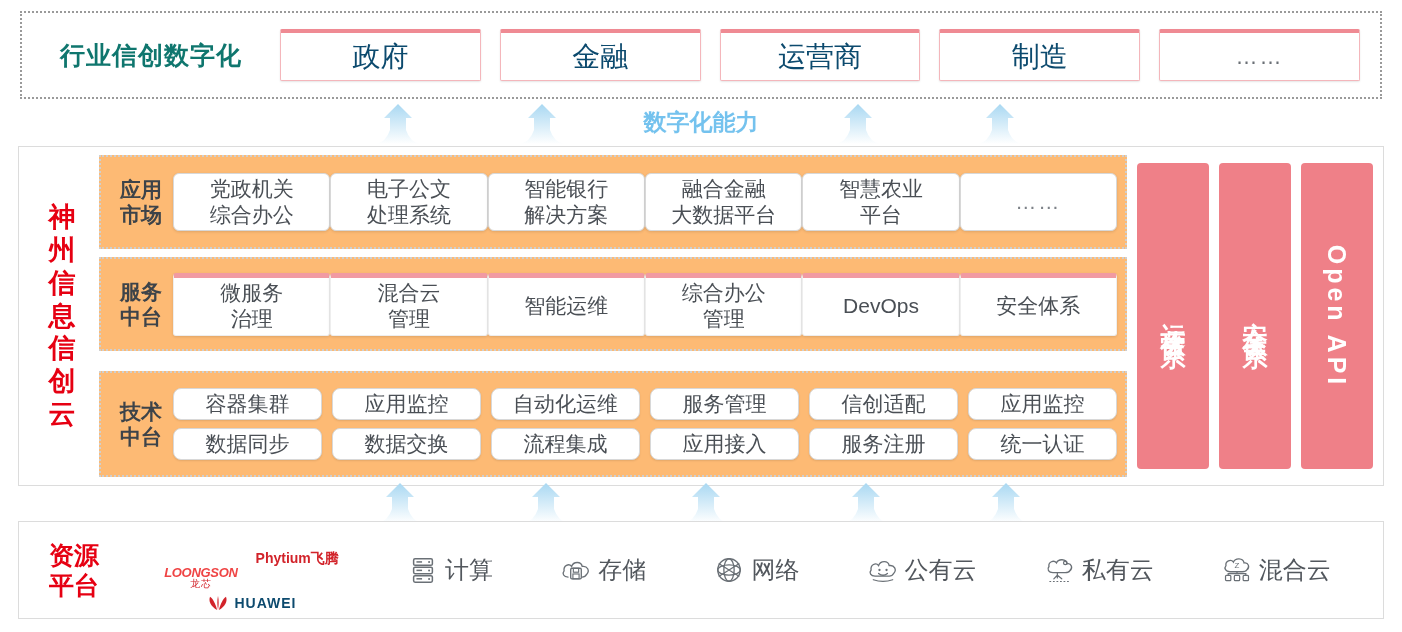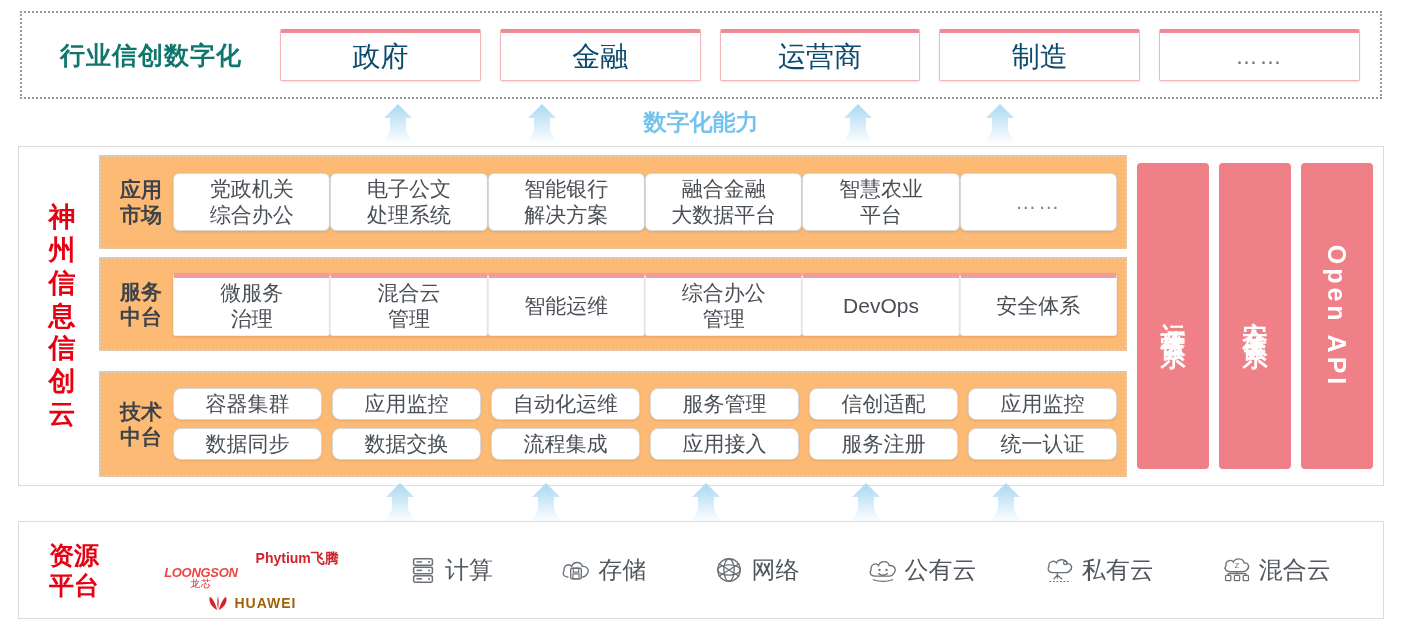--- a/index.html
+++ b/index.html
@@ -141,21 +141,21 @@
   }
   .logo-row{display:flex;align-items:center;justify-content:center;gap:18px;}
   .loongson{display:flex;flex-direction:column;align-items:center;line-height:1;}
   .loongson .en{
     color:#ef4444;font-weight:bold;font-size:13px;font-style:italic;letter-spacing:-.3px;margin-top:36px;
   }
   .loongson .cn{color:#d2232a;font-weight:normal;font-size:10px;letter-spacing:1px;}
   .phytium{color:#d2232a;font-weight:bold;font-size:14px;white-space:nowrap;}
   .huawei{display:flex;align-items:center;gap:6px;}
   .huawei .mark{width:22px;height:16px;}
-  .huawei .name{color:#a16207;font-weight:bold;font-size:14px;letter-spacing:1px;}
+  .huawei .name{color:#0c4a6e;font-weight:bold;font-size:14px;letter-spacing:1px;}
 
   .res-items{flex:1;display:flex;align-items:center;justify-content:space-around;padding-right:18px;}
   .res-item{display:flex;align-items:center;gap:7px;}
   .res-item .ico{width:30px;height:30px;display:block;}
   .res-item .lbl{color:#52575d;font-size:24px;white-space:nowrap;}
 </style>
 </head>
 <body>
 
 <div class="industry-band">

